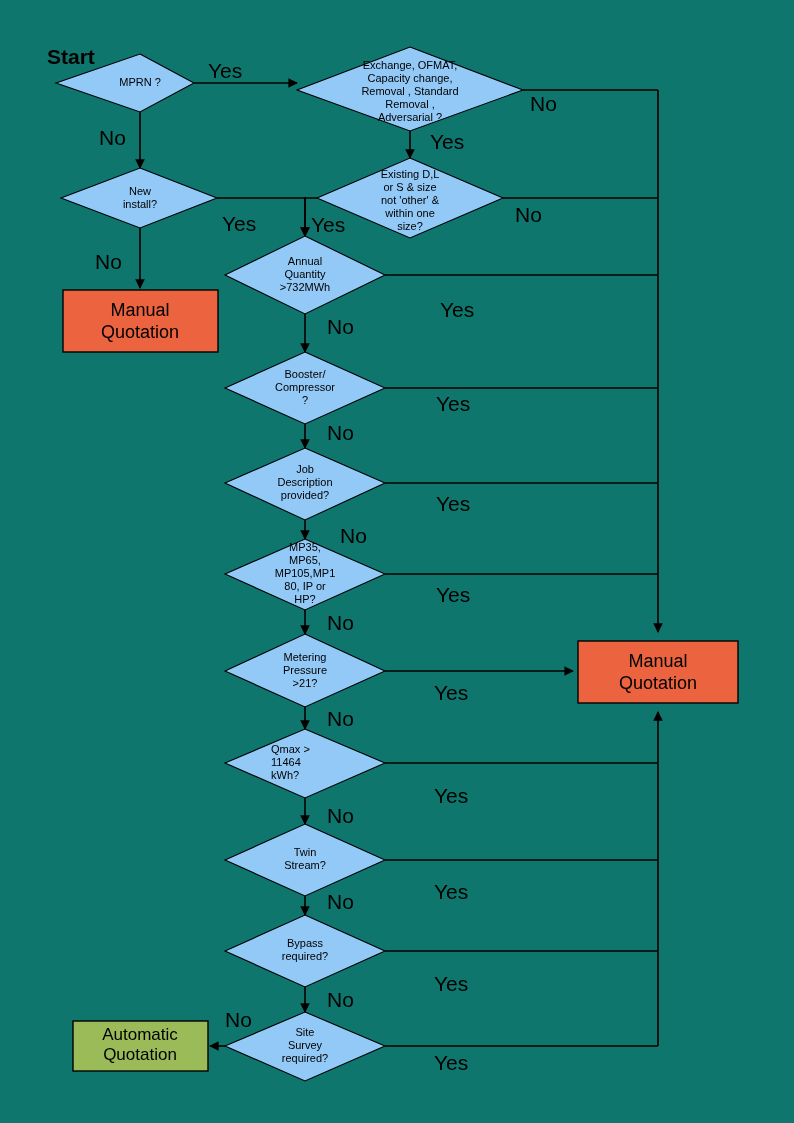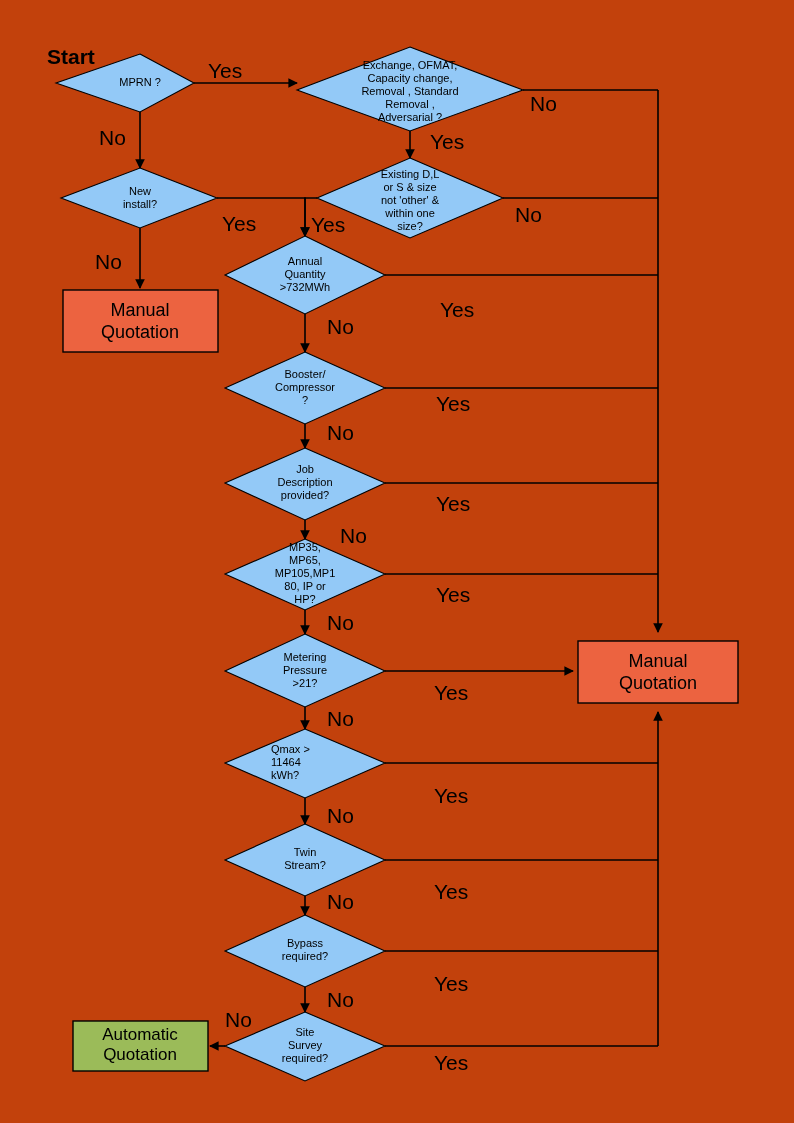--- a/index.html
+++ b/index.html
@@ -4,21 +4,21 @@
 <style>
   html, body {
     margin: 0;
     padding: 0;
     background: #ffffff;
   }
   #canvas {
     position: relative;
     width: 794px;
     height: 1123px;
-    background: #c2410c;
+    background: #0f766e;
     font-family: "Liberation Sans", sans-serif;
     overflow: hidden;
   }
   svg#flow {
     position: absolute;
     left: 0; top: 0;
     width: 794px;
     height: 1123px;
   }
   .shape-text {

